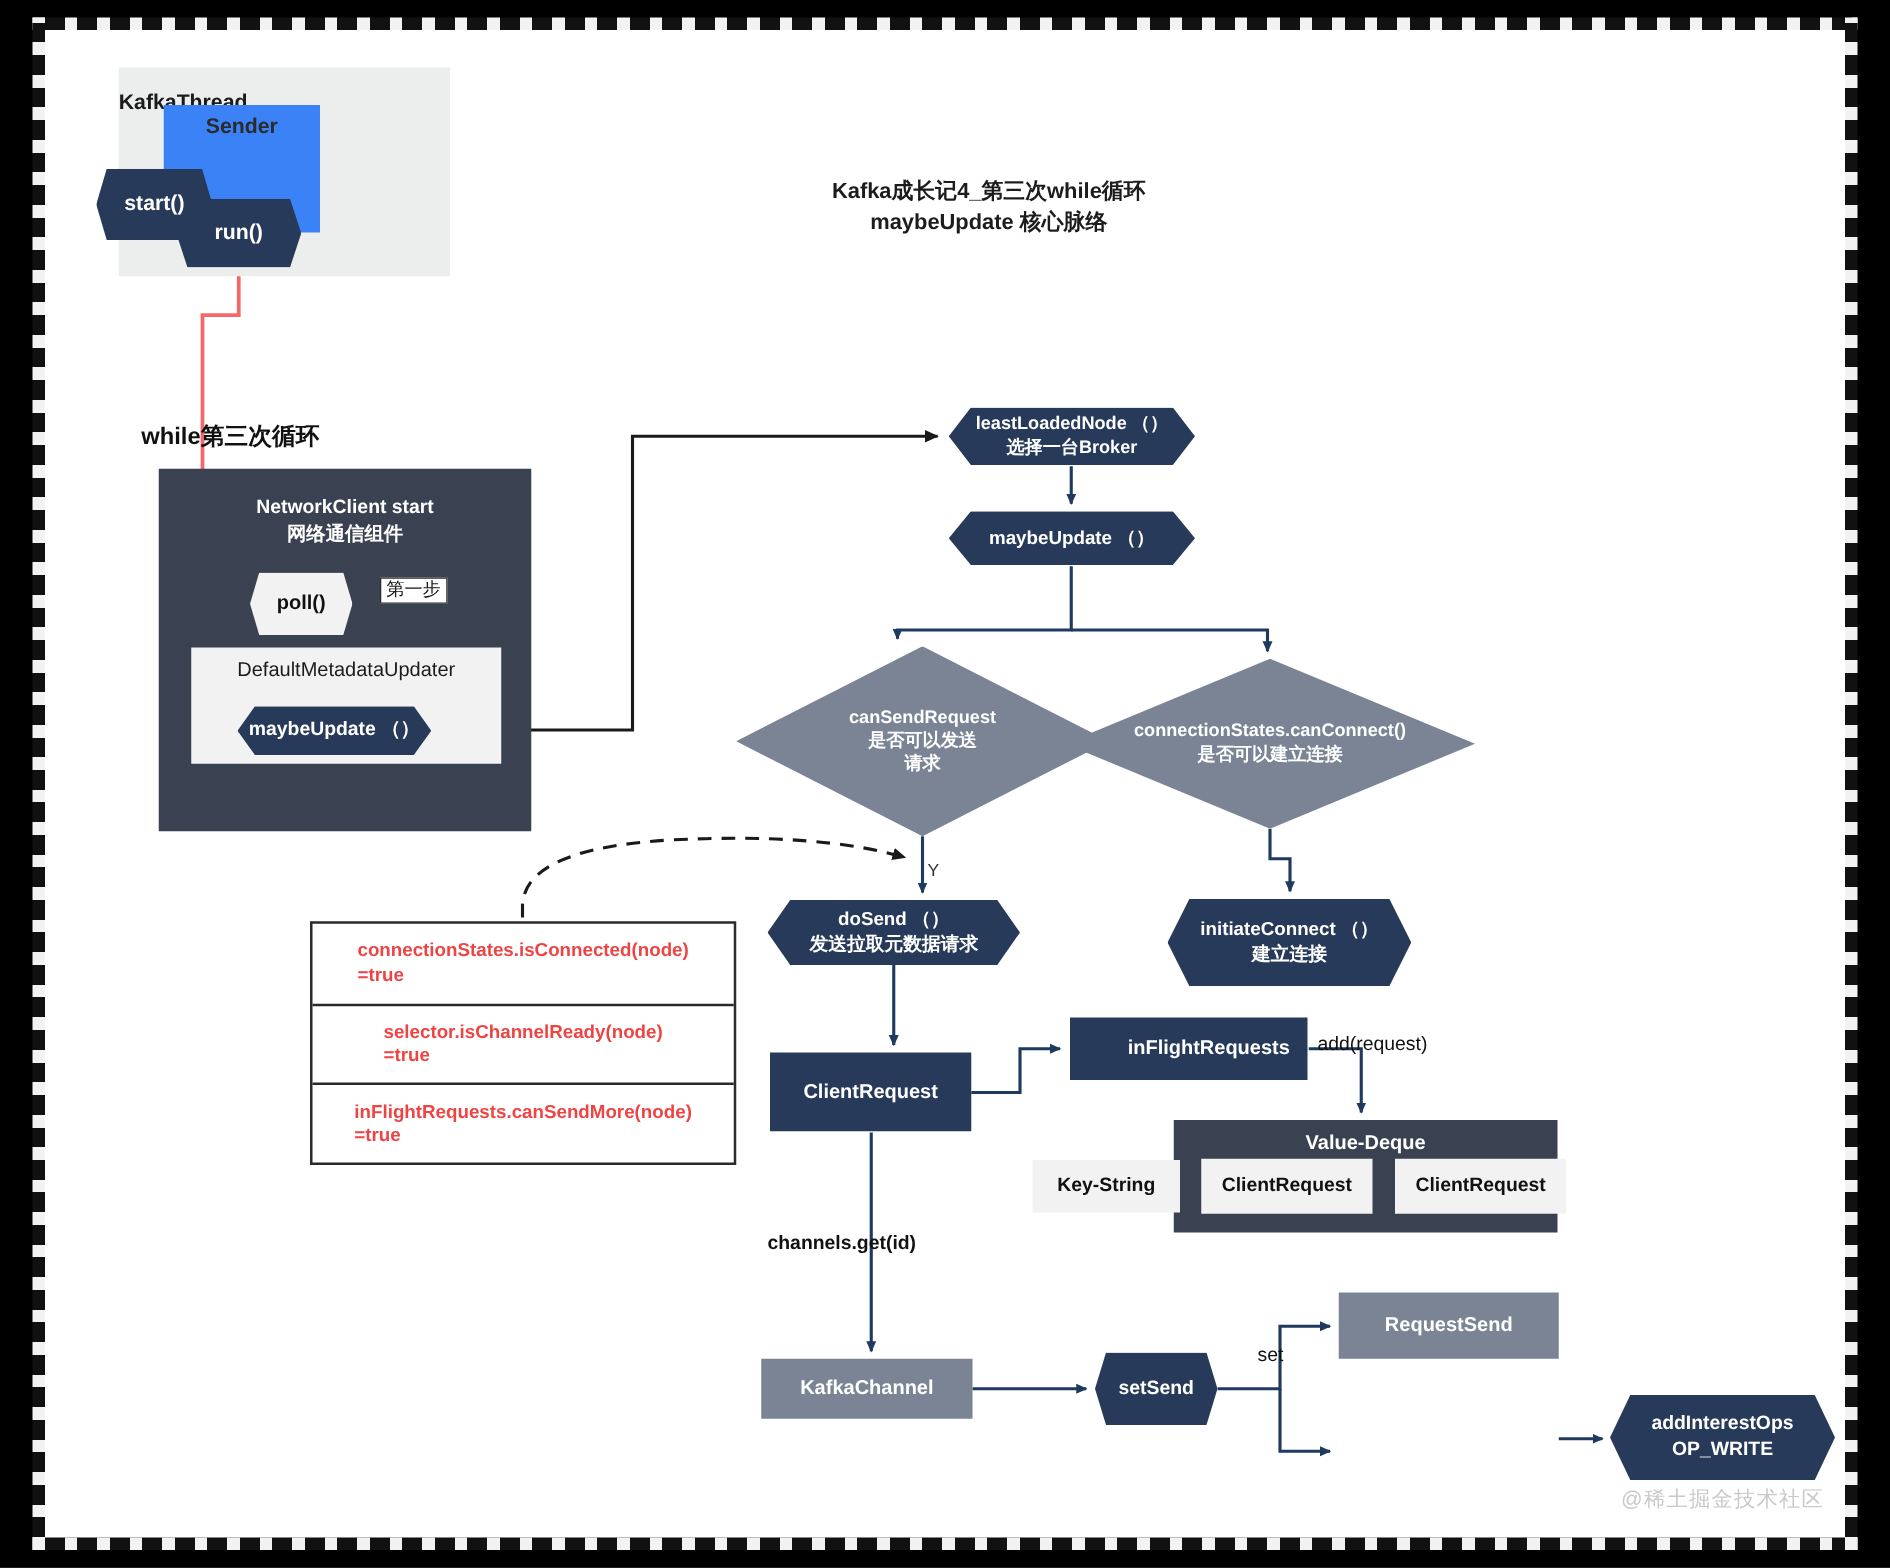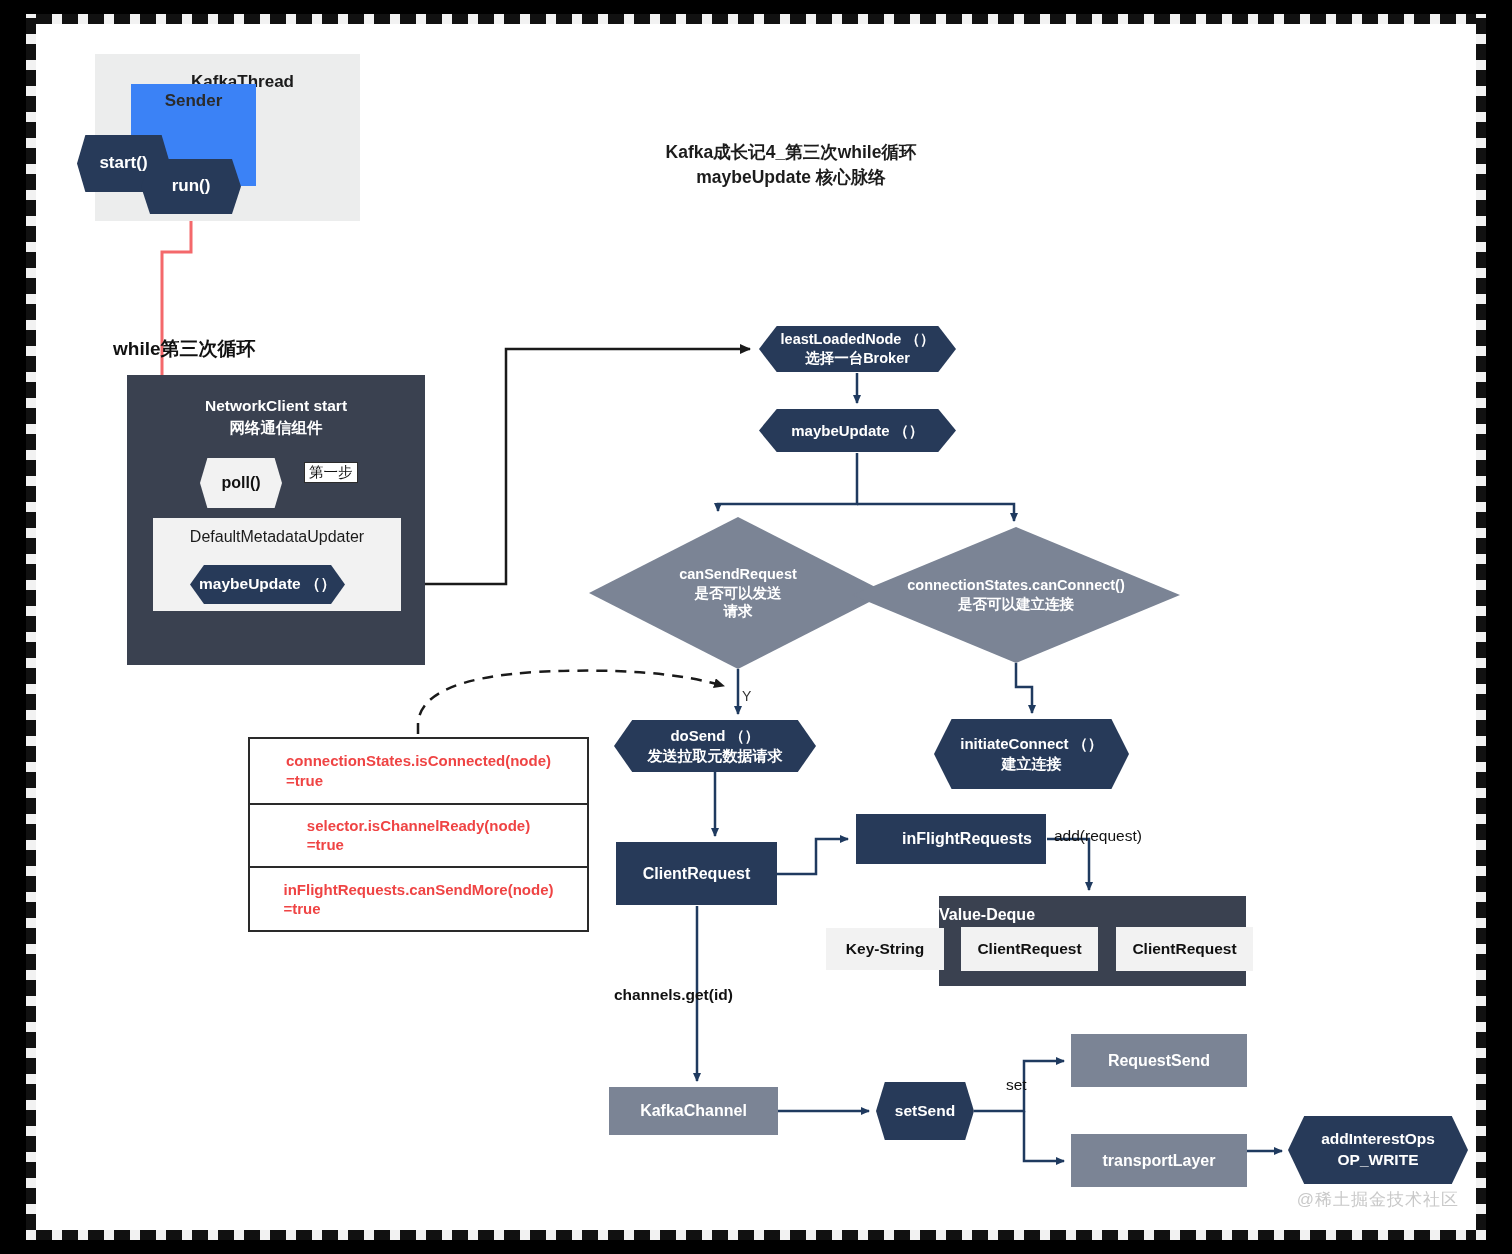--- a/index.html
+++ b/index.html
@@ -60,21 +60,21 @@
     box-sizing: border-box;
   }
 
   
   #kafka-thread {
     left: 59px; top: 30px; width: 265px; height: 167px;
     background: #eceded;
   }
   #kafka-thread-title {
     position: absolute; left: 0; top: 18px; width: 100%;
-    text-align: center; font-size: 17px; font-weight: bold; color: #1b1b1b; padding-left: 15px;
+    text-align: left; font-size: 17px; font-weight: bold; color: #1b1b1b;
   }
   #sender-box {
     left: 95px; top: 60px; width: 125px; height: 102px;
     background: #3b82f6;
   }
   #sender-title {
     position: absolute; left: 0; top: 7px; width: 100%;
     text-align: center; font-size: 17px; font-weight: bold; color: #2b2b2b;
   }
 
@@ -203,21 +203,21 @@
     left: 1018px; top: 803px;
     font-size: 15.5px; color: #111;
   }
 
   #value-deque {
     left: 903px; top: 872px; width: 307px; height: 90px;
     background: #3a4150;
   }
   #vd-title {
     position: absolute; left: 0; top: 10px; width: 100%;
-    font-size: 16px; font-weight: bold; color: #fff;
+    text-align: center; font-size: 16px; font-weight: bold; color: #fff;
   }
   #key-string {
     left: 790px; top: 904px; width: 118px; height: 42px;
     background: #f2f2f2; color: #111;
     font-size: 15.5px; font-weight: bold;
   }
   #cr-1 {
     left: 925px; top: 903px; width: 137px; height: 44px;
     background: #f2f2f2; color: #111;
     font-size: 15.5px; font-weight: bold;
@@ -476,23 +476,20 @@
     <div class="abs rect" id="kafka-channel">
       <span>KafkaChannel</span>
     </div>
     <div class="abs lbl hexa navy" id="set-send">
       <span>setSend</span>
     </div>
     <div class="abs" id="set-label">set</div>
     <div class="abs rect" id="request-send">
       <span>RequestSend</span>
     </div>
-    <div class="abs rect" id="transport-layer">
-      <span>transportLayer</span>
-    </div>
     <div class="abs lbl hexa navy" id="add-interest">
       <span>addInterestOps</span>
       <span>OP_WRITE</span>
     </div>
 
     <div class="abs" id="watermark">@稀土掘金技术社区</div>
 
   </div>
 </div>
 

